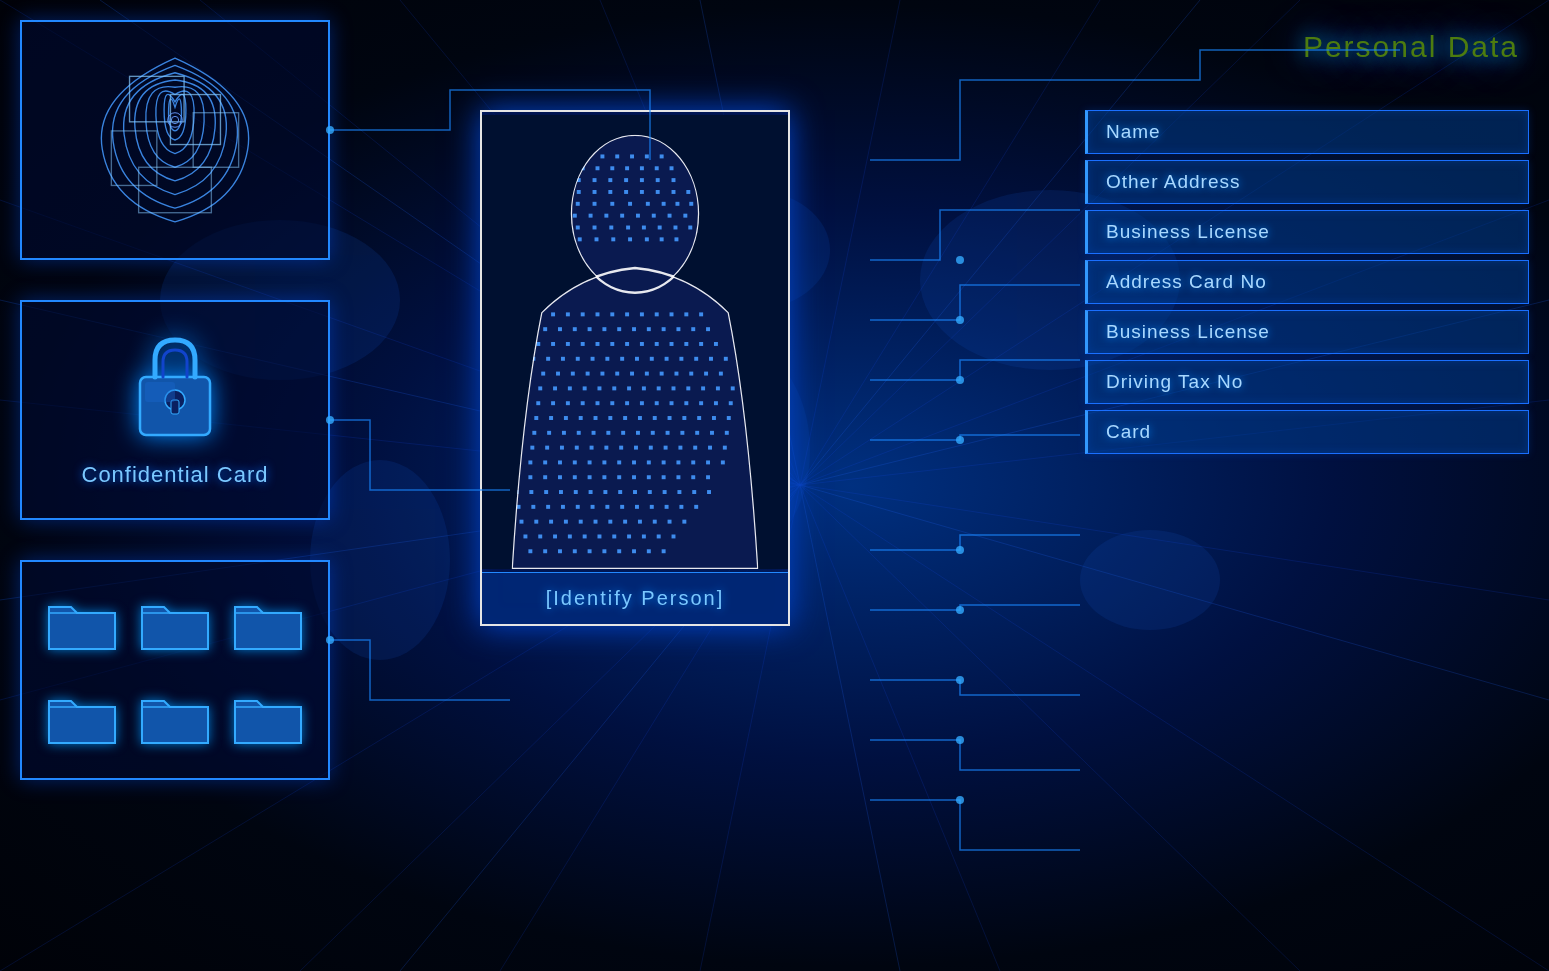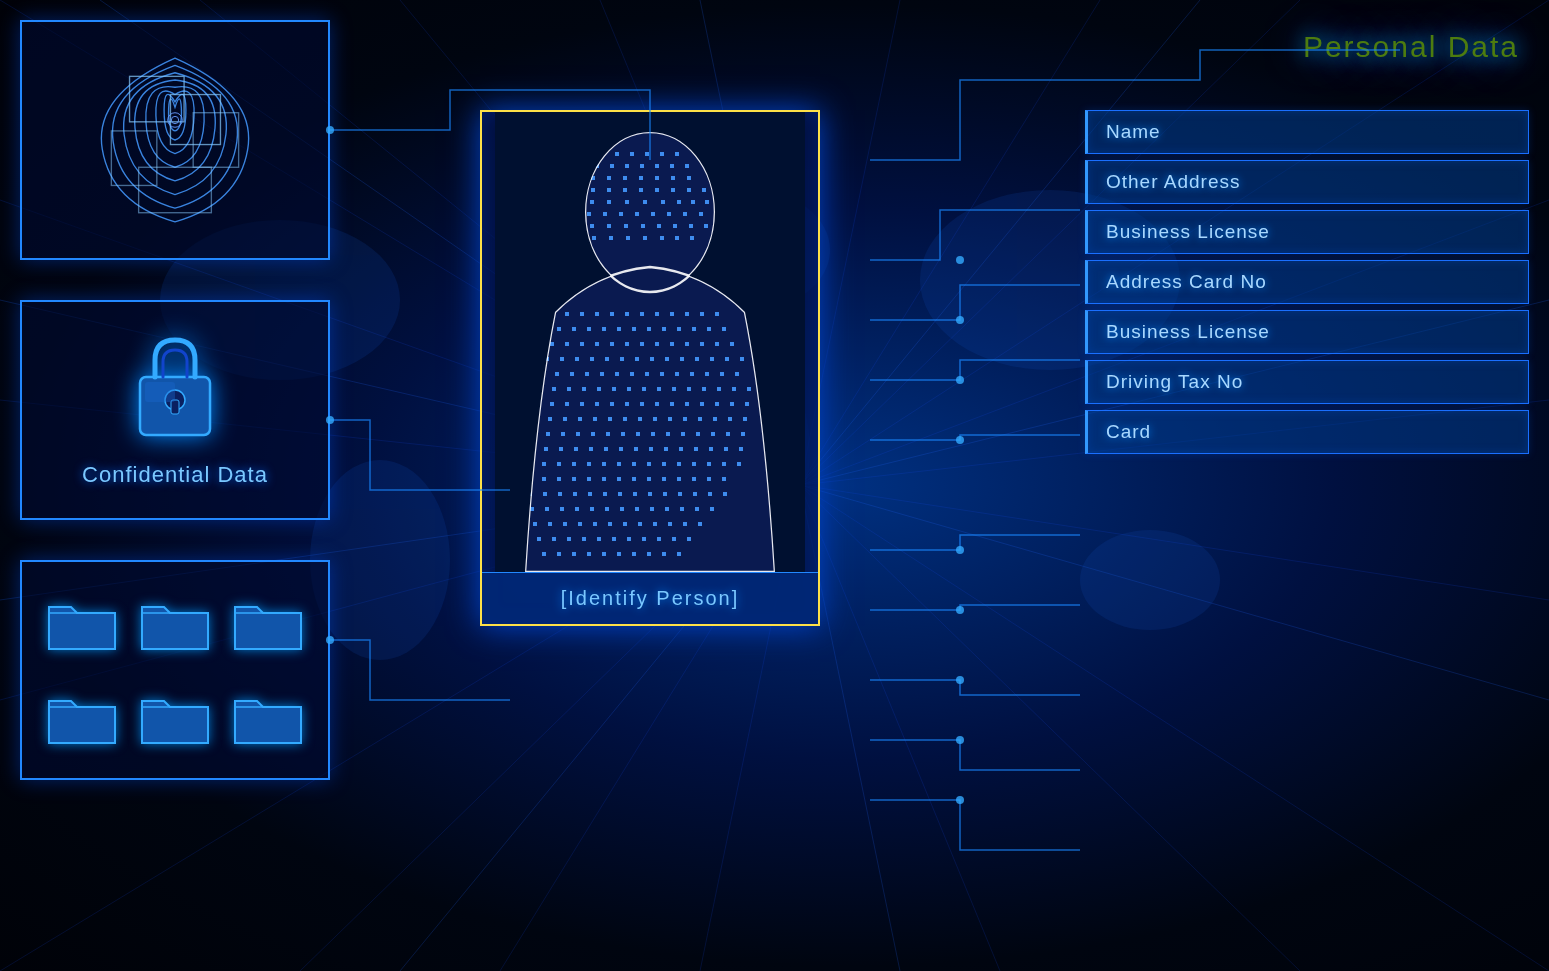--- a/index.html
+++ b/index.html
@@ -77,23 +77,23 @@
       text-shadow: 0 0 8px #0088ff;
       box-shadow: inset 0 0 10px rgba(0, 80, 200, 0.3), 0 0 8px rgba(0, 100, 255, 0.2);
     }
 
     
     .center-card {
       position: absolute;
       top: 120px;
       left: 50%;
       transform: translateX(-50%);
-      width: 340px;
+      width: 310px;
       background: rgba(0, 20, 80, 0.7);
-      border: 2px solid #fde047;
+      border: 2px solid #e5e5e5;
       box-shadow: 0 0 30px #0044cc, inset 0 0 20px rgba(0, 60, 200, 0.3);
     }
 
     .person-silhouette {
       width: 100%;
       height: 460px;
       display: flex;
       align-items: center;
       justify-content: center;
       overflow: hidden;
@@ -702,21 +702,21 @@
         <path d="M30,45 L30,28 Q30,8 50,8 Q70,8 70,28 L70,45" fill="none" stroke="#33aaff" stroke-width="5" stroke-linecap="round"></path>
 
         <path d="M38,45 L38,30 Q38,18 50,18 Q62,18 62,30 L62,45" fill="none" stroke="#1144cc" stroke-width="3" stroke-linecap="round"></path>
 
         <circle cx="50" cy="68" r="10" fill="#0a2060" stroke="#33aaff" stroke-width="1.5"></circle>
         <rect x="46" y="68" width="8" height="14" rx="2" fill="#0a2060" stroke="#33aaff" stroke-width="1"></rect>
 
         <rect x="20" y="50" width="30" height="20" rx="3" fill="#1a66cc" opacity="0.4"></rect>
       </svg>
     </div>
-    <div class="confidential-label">Confidential Data</div>
+    <div class="confidential-label">Confidential Card</div>
   </div>
 
   <div class="folders-panel">
 
     <div class="folder-icon">
       <svg viewBox="0 0 70 60" xmlns="http://www.w3.org/2000/svg">
         <path d="M2,14 L2,56 L68,56 L68,20 L30,20 L24,14 Z" fill="#1155aa" stroke="#33aaff" stroke-width="2"></path>
         <path d="M2,20 L68,20" stroke="#33aaff" stroke-width="1.5"></path>
       </svg>
     </div>

